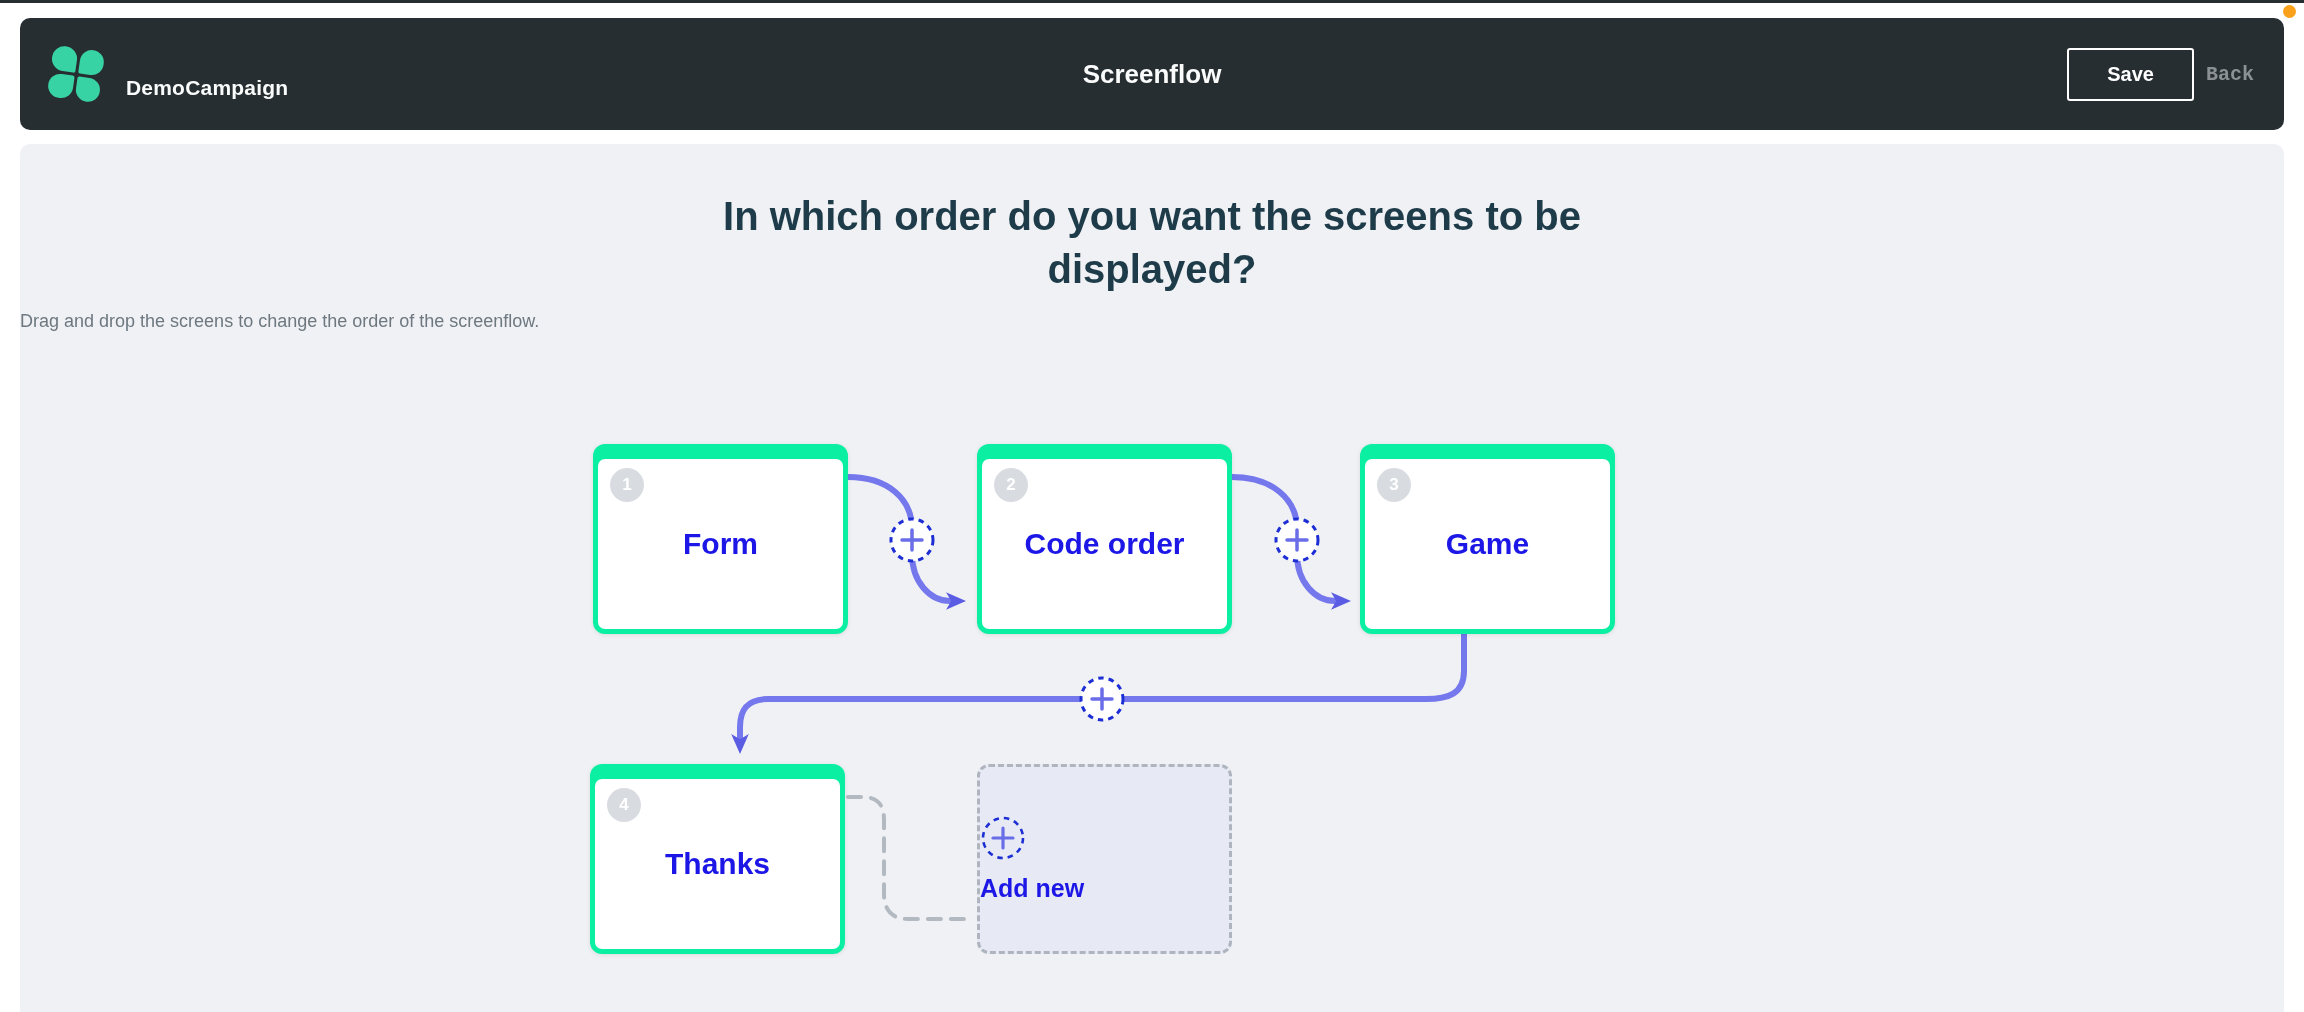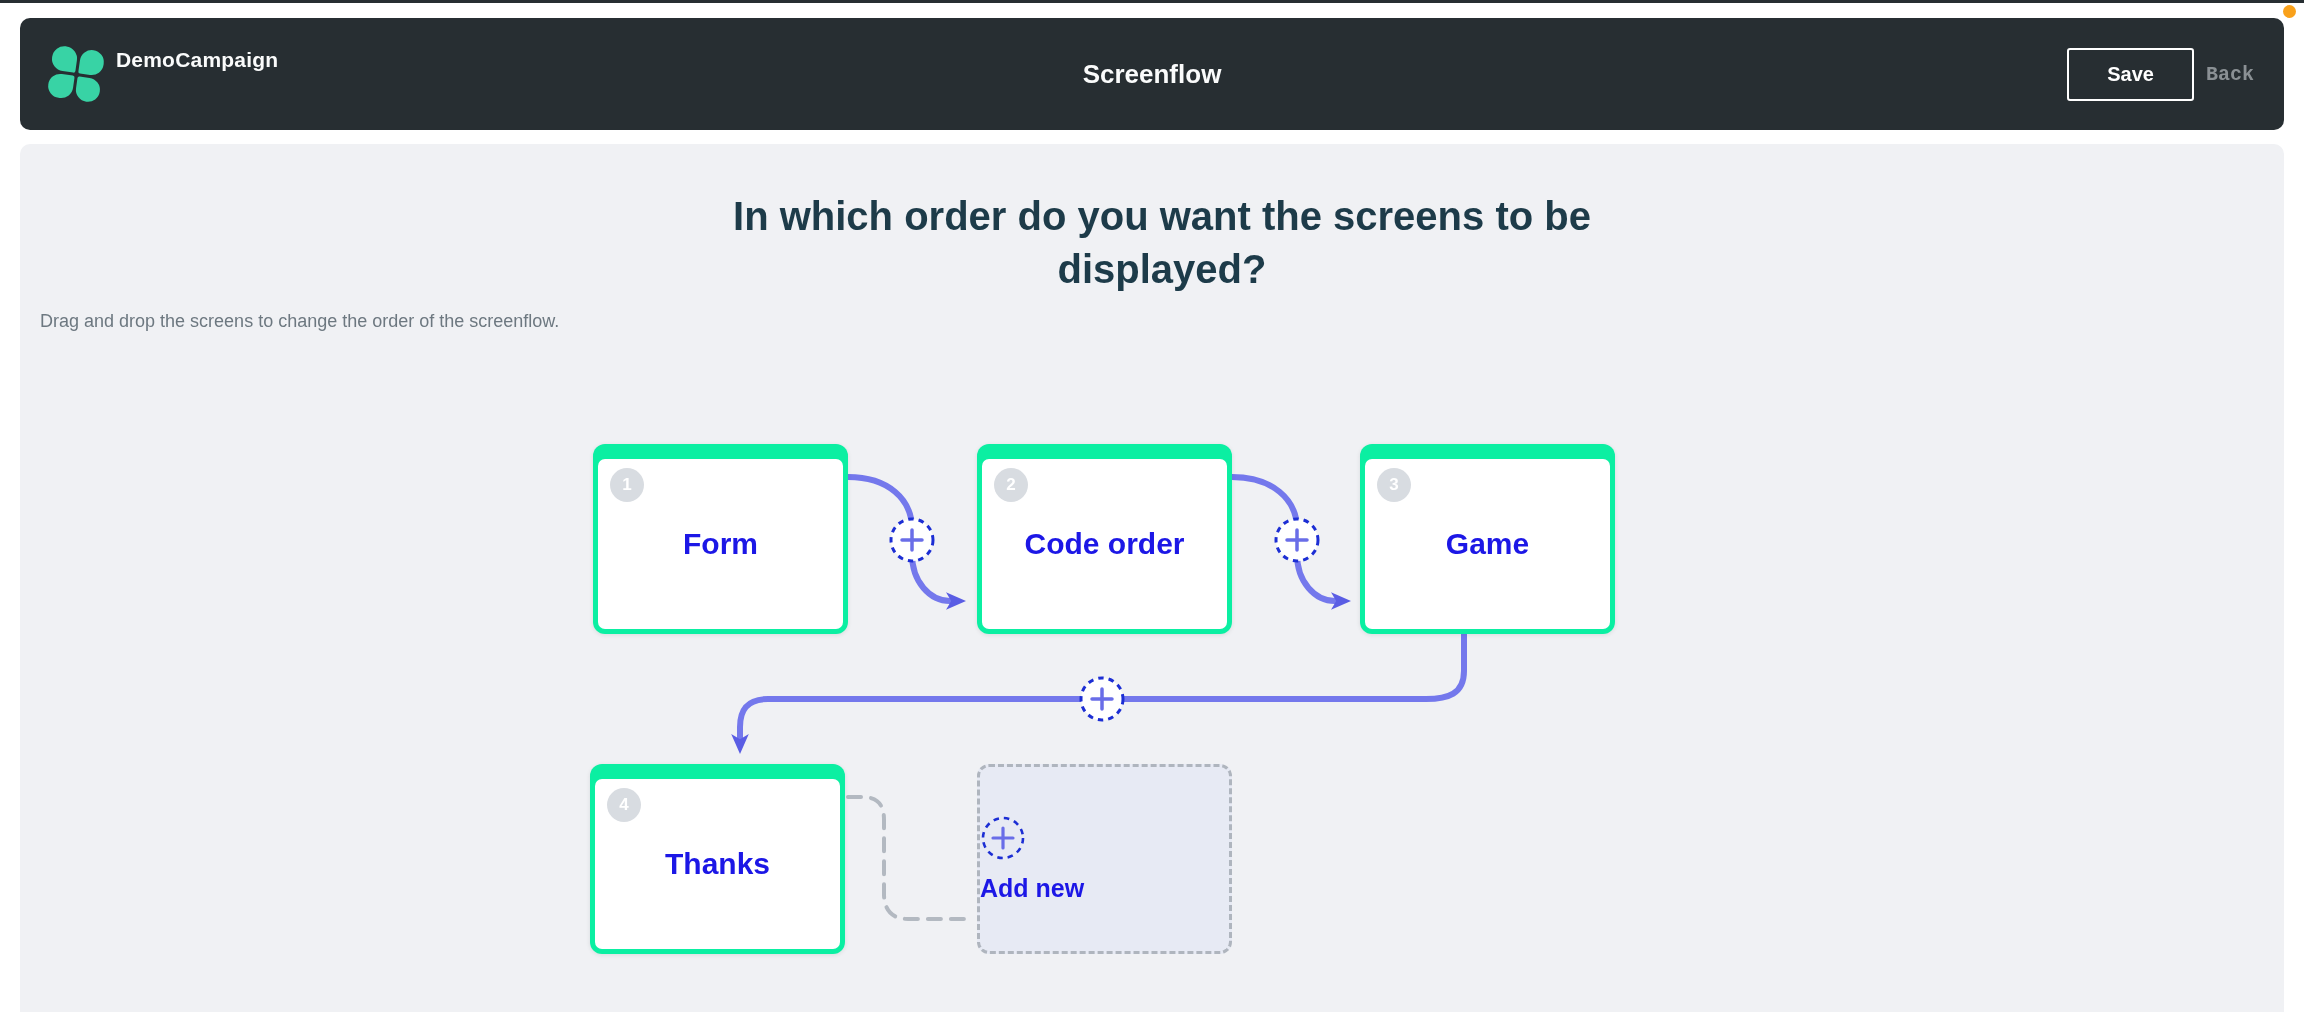--- a/index.html
+++ b/index.html
@@ -23,37 +23,37 @@
   }
   *{margin:0;padding:0;box-sizing:border-box;}
   html,body{width:2304px;height:1012px;overflow:hidden;background:#ffffff;
     font-family:"Liberation Sans", sans-serif;}
   .top-line{position:absolute;top:0;left:0;right:0;height:3px;background:var(--header-bg);}
   .status-dot{position:absolute;top:5px;right:8px;width:13px;height:13px;border-radius:50%;background:var(--orange);}
 
   
   .header{position:absolute;left:20px;right:20px;top:18px;height:112px;background:var(--header-bg);
     border-radius:10px;display:flex;align-items:center;padding:0 30px;}
-  .brand{display:flex;align-items:flex-start;gap:14px;}
+  .brand{display:flex;align-items:flex-end;gap:24px;}
   .clover{width:52px;height:52px;display:grid;grid-template-columns:1fr 1fr;grid-template-rows:1fr 1fr;gap:3px;transform:rotate(8deg);}
   .petal{background:var(--teal);}
   .petal.tl{border-radius:50% 50% 8% 50%;}
   .petal.tr{border-radius:50% 50% 50% 8%;}
   .petal.bl{border-radius:50% 8% 50% 50%;}
   .petal.br{border-radius:8% 50% 50% 50%;}
   .app-name{color:#FAFBFB;font-size:21px;font-weight:700;letter-spacing:.2px;}
   .header-title{position:absolute;left:50%;transform:translateX(-50%);color:#FAFBFB;font-size:26px;font-weight:700;}
   .header-actions{margin-left:auto;display:flex;align-items:center;gap:12px;}
   .save-btn{background:transparent;border:2px solid #FFFFFF;color:#FFFFFF;font-family:inherit;
     font-size:20px;font-weight:700;padding:13px 38px;border-radius:3px;cursor:pointer;}
   .back-btn{background:none;border:none;color:var(--muted-on-dark);font-family:Liberation Mono, monospace;font-size:20px;font-weight:700;cursor:pointer;}
 
   
   .content{position:absolute;left:20px;right:20px;top:144px;bottom:0;background:var(--content-bg);
-    border-radius:10px 10px 0 0;overflow:hidden;padding-left:20px;}
+    border-radius:10px 10px 0 0;overflow:hidden;}
   .content h1{margin:46px auto 0;max-width:980px;text-align:center;font-size:40px;font-weight:700;
     color:var(--heading);line-height:1.32;}
   .subheading{margin-top:15px;text-align:left;font-size:18px;color:var(--subtle);}
 
   
   .screen-card{position:absolute;width:255px;height:190px;background:var(--green);border-radius:12px;
     padding:15px 5px 5px 5px;box-shadow:0 1px 4px rgba(20,40,40,.10);cursor:grab;}
   .screen-body{background:#FFFFFF;border-radius:7px;width:100%;height:100%;position:relative;
     display:flex;align-items:center;justify-content:center;}
   .order-badge{position:absolute;left:12px;top:9px;width:34px;height:34px;border-radius:50%;

